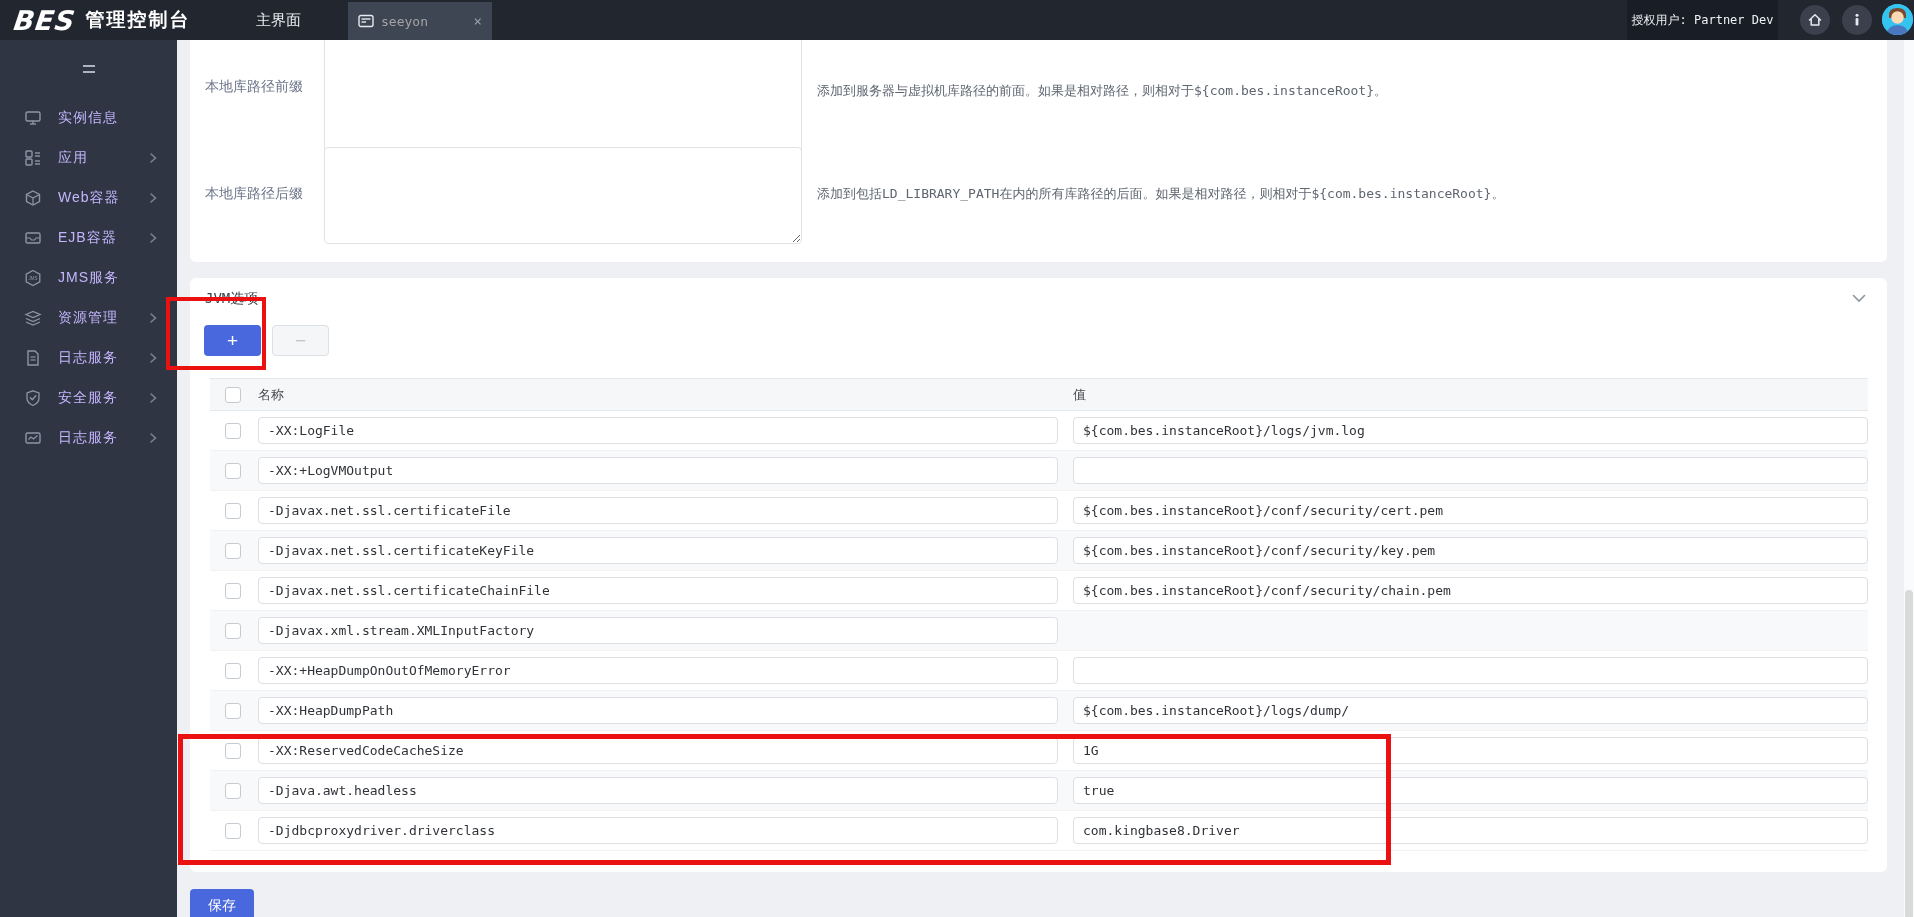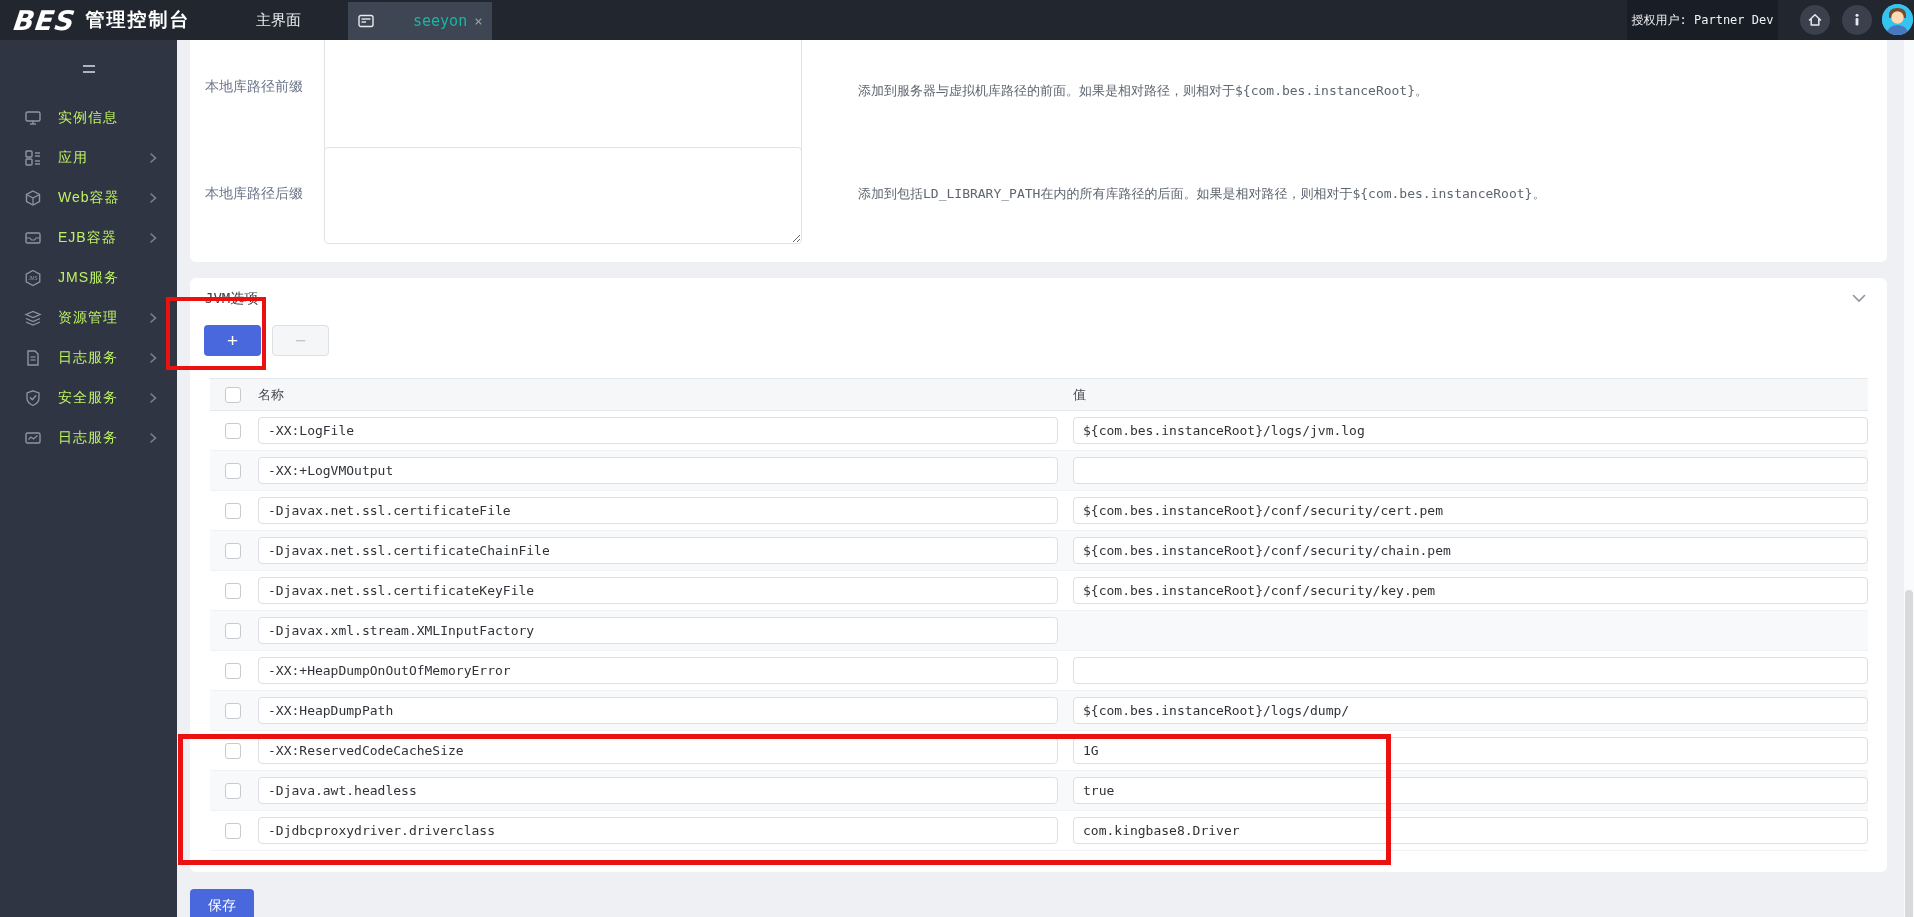--- a/index.html
+++ b/index.html
@@ -10,46 +10,46 @@
   .topbar { position:absolute; left:0; top:0; width:1914px; height:40px;
     background:#21262f; color:#fff; z-index:50; }
   .logo { position:absolute; left:14px; top:0; height:40px; display:flex; align-items:center; gap:10px; }
   .logo-bes { font-family:"DejaVu Sans",sans-serif; font-style:italic; font-weight:900;
     font-size:27px; letter-spacing:1px; transform:skewX(-8deg); }
   .logo-suffix { font-size:19px; font-weight:700; letter-spacing:2px; font-family:"DejaVu Sans",sans-serif; }
   .nav-main { position:absolute; left:256px; top:0; height:40px; display:flex; align-items:center;
     font-size:15px; color:#eceef2; cursor:pointer; }
   .tab { position:absolute; left:348px; top:2px; width:144px; height:38px; background:#3e4553;
     display:flex; align-items:center; padding:0 10px; gap:7px; cursor:pointer; }
-  .tab-label { font-size:15px; color:#14b8a6; flex:1;margin-left:32px; }
+  .tab-label { font-size:13px; color:#a3a3a3; flex:1; }
   .tab-close { color:#9aa1ac; font-size:14px; line-height:1; cursor:pointer; }
   .user-box { position:absolute; left:1627px; top:0; width:151px; height:40px; background:#191d26;
     display:flex; align-items:center; justify-content:center; font-size:12px; color:#f0f1f4; }
   .circle-btn { position:absolute; top:5px; width:30px; height:30px; border-radius:50%;
     background:#3a414d; display:flex; align-items:center; justify-content:center; cursor:pointer; }
   .circle-home { left:1800px; } .circle-info { left:1842px; }
   .avatar { position:absolute; left:1882px; top:4px; width:31px; height:31px; border-radius:50%;
     background:#35c3f0; overflow:hidden; cursor:pointer; }
 
   
   .sidebar { position:absolute; left:0; top:40px; width:177px; height:877px; background:#2f3543; z-index:40; }
   .collapse { height:58px; display:flex; align-items:center; justify-content:center; cursor:pointer; }
   .menu-item { height:40px; display:flex; align-items:center; padding:0 18px 0 24px; cursor:pointer;
-    color:#bef264; font-size:14px; font-family:"Liberation Sans",sans-serif; }
+    color:#c4b5fd; font-size:14px; font-family:"Liberation Sans",sans-serif; }
   .mi-icon { width:18px; height:18px; margin-right:16px; flex:none; display:flex; align-items:center; justify-content:center; }
   .mi-label { flex:1; letter-spacing:1px; }
   .mi-arrow { width:12px; height:12px; flex:none; }
 
   
   .panel1 { position:absolute; left:190px; top:40px; width:1697px; height:222px; background:#fff;
     border-radius:0 0 6px 6px; overflow:hidden; }
   .f-label { position:absolute; left:15px; width:115px; color:#6b7489; font-size:14px; }
   .f-area { position:absolute; left:134px; width:478px; border:1px solid #dfe3e8; border-radius:4px;
     resize:both; font-family:inherit; font-size:13px; padding:6px; color:#333; background:#fff; }
-  .f-help { position:absolute; left:627px; color:#5f6670; font-size:13px; white-space:nowrap;margin-left:41px; }
+  .f-help { position:absolute; left:627px; color:#5f6670; font-size:13px; white-space:nowrap; }
 
   .panel2 { position:absolute; left:190px; top:278px; width:1697px; height:594px; background:#fff;
     border-radius:6px; }
   .jvm-title { position:absolute; left:15px; top:12px; font-size:14px; color:#3c424a;text-align:center; }
   .jvm-collapse { position:absolute; left:1662px; top:16px; cursor:pointer; }
   .btn-add { position:absolute; left:14px; top:47px; width:57px; height:31px; background:#4a68dd;
     color:#fff; border:none; border-radius:4px; font-size:19px; line-height:1; cursor:pointer; }
   .btn-remove { position:absolute; left:82px; top:47px; width:57px; height:31px; background:#f5f6f7;
     color:#c3c7cd; border:1px solid #dcdfe4; border-radius:4px; font-size:19px; line-height:1; cursor:not-allowed; }
 
@@ -319,35 +319,35 @@
           </div>
           <div class="cell-val">
             <input class="vinput in-val" value="${com.bes.instanceRoot}/conf/security/cert.pem" style="">
           </div>
         </div>
         <div class="vrow">
           <div class="cell-chk">
             <input type="checkbox" class="chk" style="">
           </div>
           <div class="cell-name">
+            <input class="vinput in-name" value="-Djavax.net.ssl.certificateKeyFile" style="">
+          </div>
+          <div class="cell-val">
+            <input class="vinput in-val" value="${com.bes.instanceRoot}/conf/security/key.pem" style="">
+          </div>
+        </div>
+        <div class="vrow">
+          <div class="cell-chk">
+            <input type="checkbox" class="chk" style="">
+          </div>
+          <div class="cell-name">
             <input class="vinput in-name" value="-Djavax.net.ssl.certificateChainFile" style="">
           </div>
           <div class="cell-val">
             <input class="vinput in-val" value="${com.bes.instanceRoot}/conf/security/chain.pem" style="">
-          </div>
-        </div>
-        <div class="vrow">
-          <div class="cell-chk">
-            <input type="checkbox" class="chk" style="">
-          </div>
-          <div class="cell-name">
-            <input class="vinput in-name" value="-Djavax.net.ssl.certificateKeyFile" style="">
-          </div>
-          <div class="cell-val">
-            <input class="vinput in-val" value="${com.bes.instanceRoot}/conf/security/key.pem" style="">
           </div>
         </div>
         <div class="vrow">
           <div class="cell-chk">
             <input type="checkbox" class="chk" style="">
           </div>
           <div class="cell-name">
             <input class="vinput in-name" value="-Djavax.xml.stream.XMLInputFactory" style="">
           </div>
         </div>

